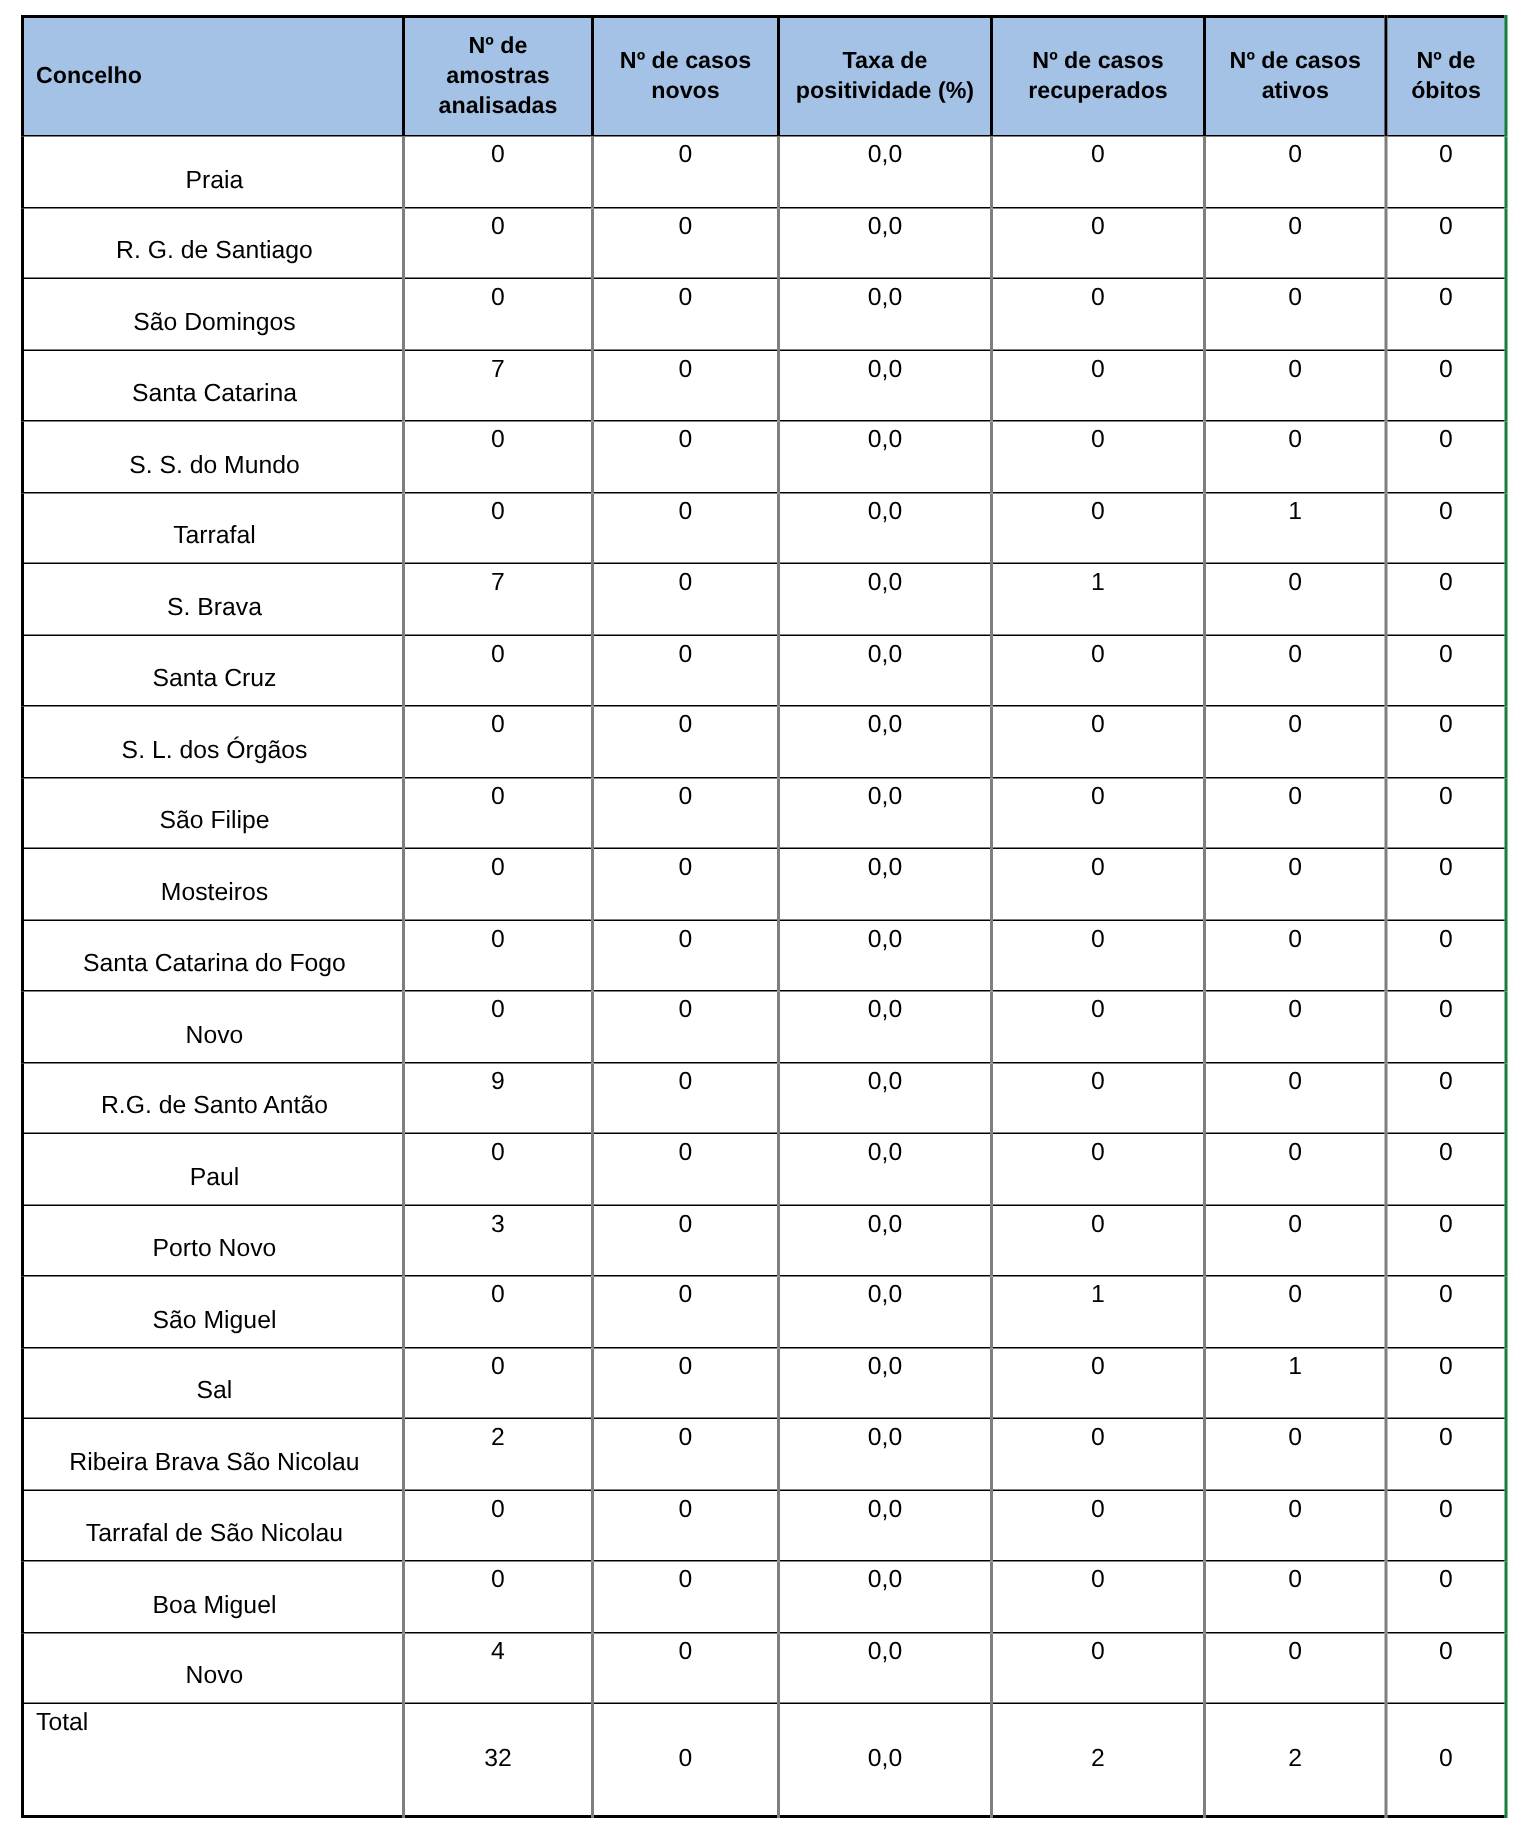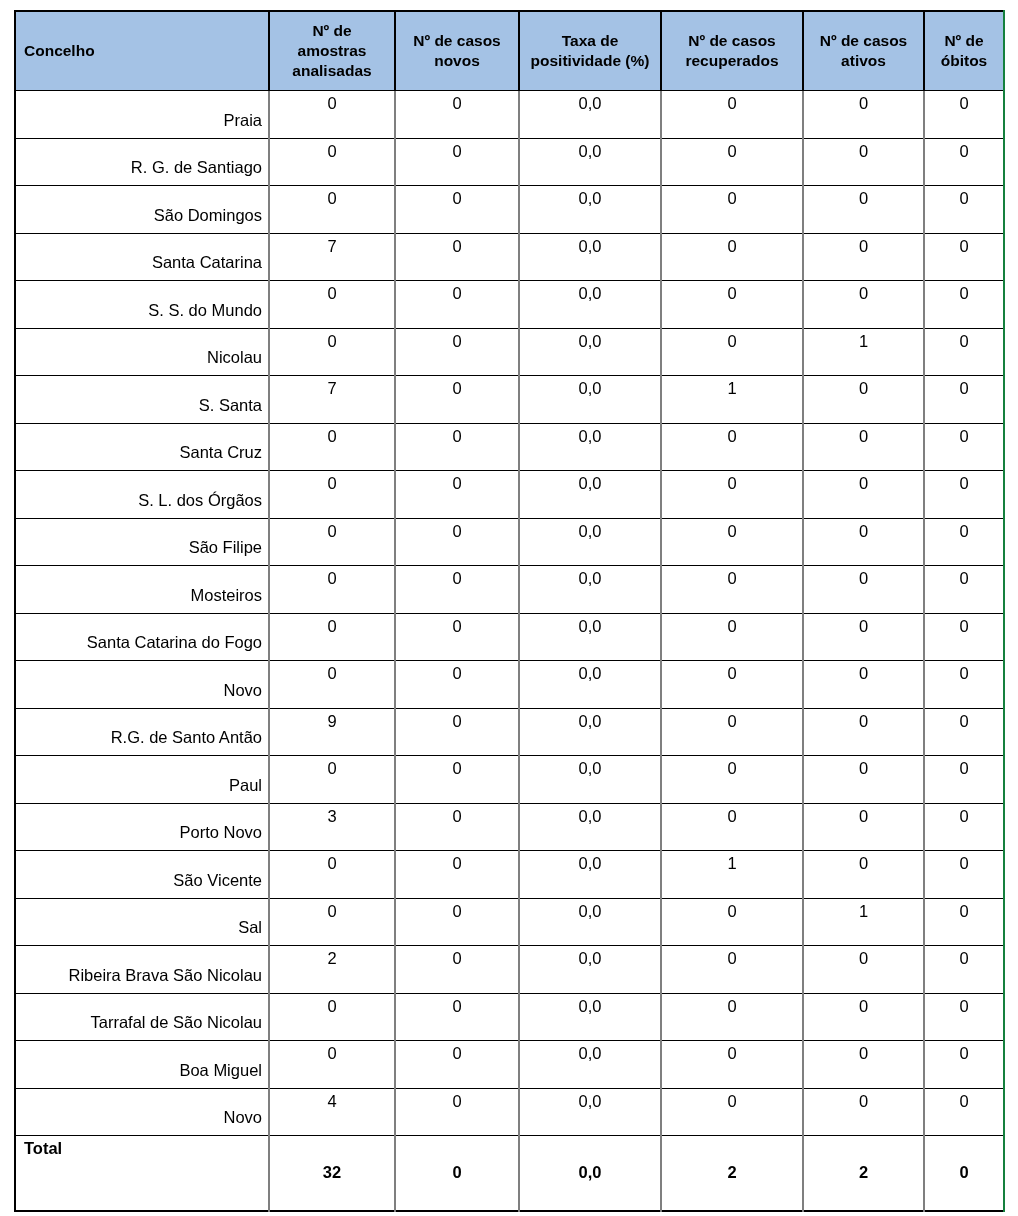--- a/index.html
+++ b/index.html
@@ -41,34 +41,34 @@
   }
   thead th.first {
     text-align: left;
     padding-left: 8px;
   }
   th:first-child, td:first-child { border-left: 2px solid #000000; margin-top: 10px; }
   th:last-child,  td:last-child  { border-right: 2px solid #15803d; }
   tbody tr { height: 47.5px; }
   tbody td.name {
     font-size: 16.5px;
-    text-align: right;
+    text-align: center;
     vertical-align: bottom;
     padding: 0 6px 8px 8px;
     white-space: nowrap;
   }
   tbody td.num {
     font-size: 16.5px;
     text-align: center;
     vertical-align: top;
     padding-top: 3px;
   }
   tfoot tr { height: 75px; }
   tfoot td {
-    font-weight: bold;
+    font-weight: normal;
     font-size: 16.5px;
   }
   tfoot td.name {
     text-align: left;
     vertical-align: top;
     padding: 3px 6px 0 8px;
   }
   tfoot td.num {
     text-align: center;
     vertical-align: middle;
@@ -140,30 +140,30 @@
         <tr>
           <td class="name">S. S. do Mundo</td>
           <td class="num">0</td>
           <td class="num">0</td>
           <td class="num">0,0</td>
           <td class="num">0</td>
           <td class="num">0</td>
           <td class="num">0</td>
         </tr>
         <tr>
-          <td class="name">Nicolau</td>
+          <td class="name">Tarrafal</td>
           <td class="num">0</td>
           <td class="num">0</td>
           <td class="num">0,0</td>
           <td class="num">0</td>
           <td class="num">1</td>
           <td class="num">0</td>
         </tr>
         <tr>
-          <td class="name">S. Santa</td>
+          <td class="name">S. Brava</td>
           <td class="num">7</td>
           <td class="num">0</td>
           <td class="num">0,0</td>
           <td class="num">1</td>
           <td class="num">0</td>
           <td class="num">0</td>
         </tr>
         <tr>
           <td class="name">Santa Cruz</td>
           <td class="num">0</td>
@@ -239,21 +239,21 @@
         <tr>
           <td class="name">Porto Novo</td>
           <td class="num">3</td>
           <td class="num">0</td>
           <td class="num">0,0</td>
           <td class="num">0</td>
           <td class="num">0</td>
           <td class="num">0</td>
         </tr>
         <tr>
-          <td class="name">São Vicente</td>
+          <td class="name">São Miguel</td>
           <td class="num">0</td>
           <td class="num">0</td>
           <td class="num">0,0</td>
           <td class="num">1</td>
           <td class="num">0</td>
           <td class="num">0</td>
         </tr>
         <tr>
           <td class="name">Sal</td>
           <td class="num">0</td>

